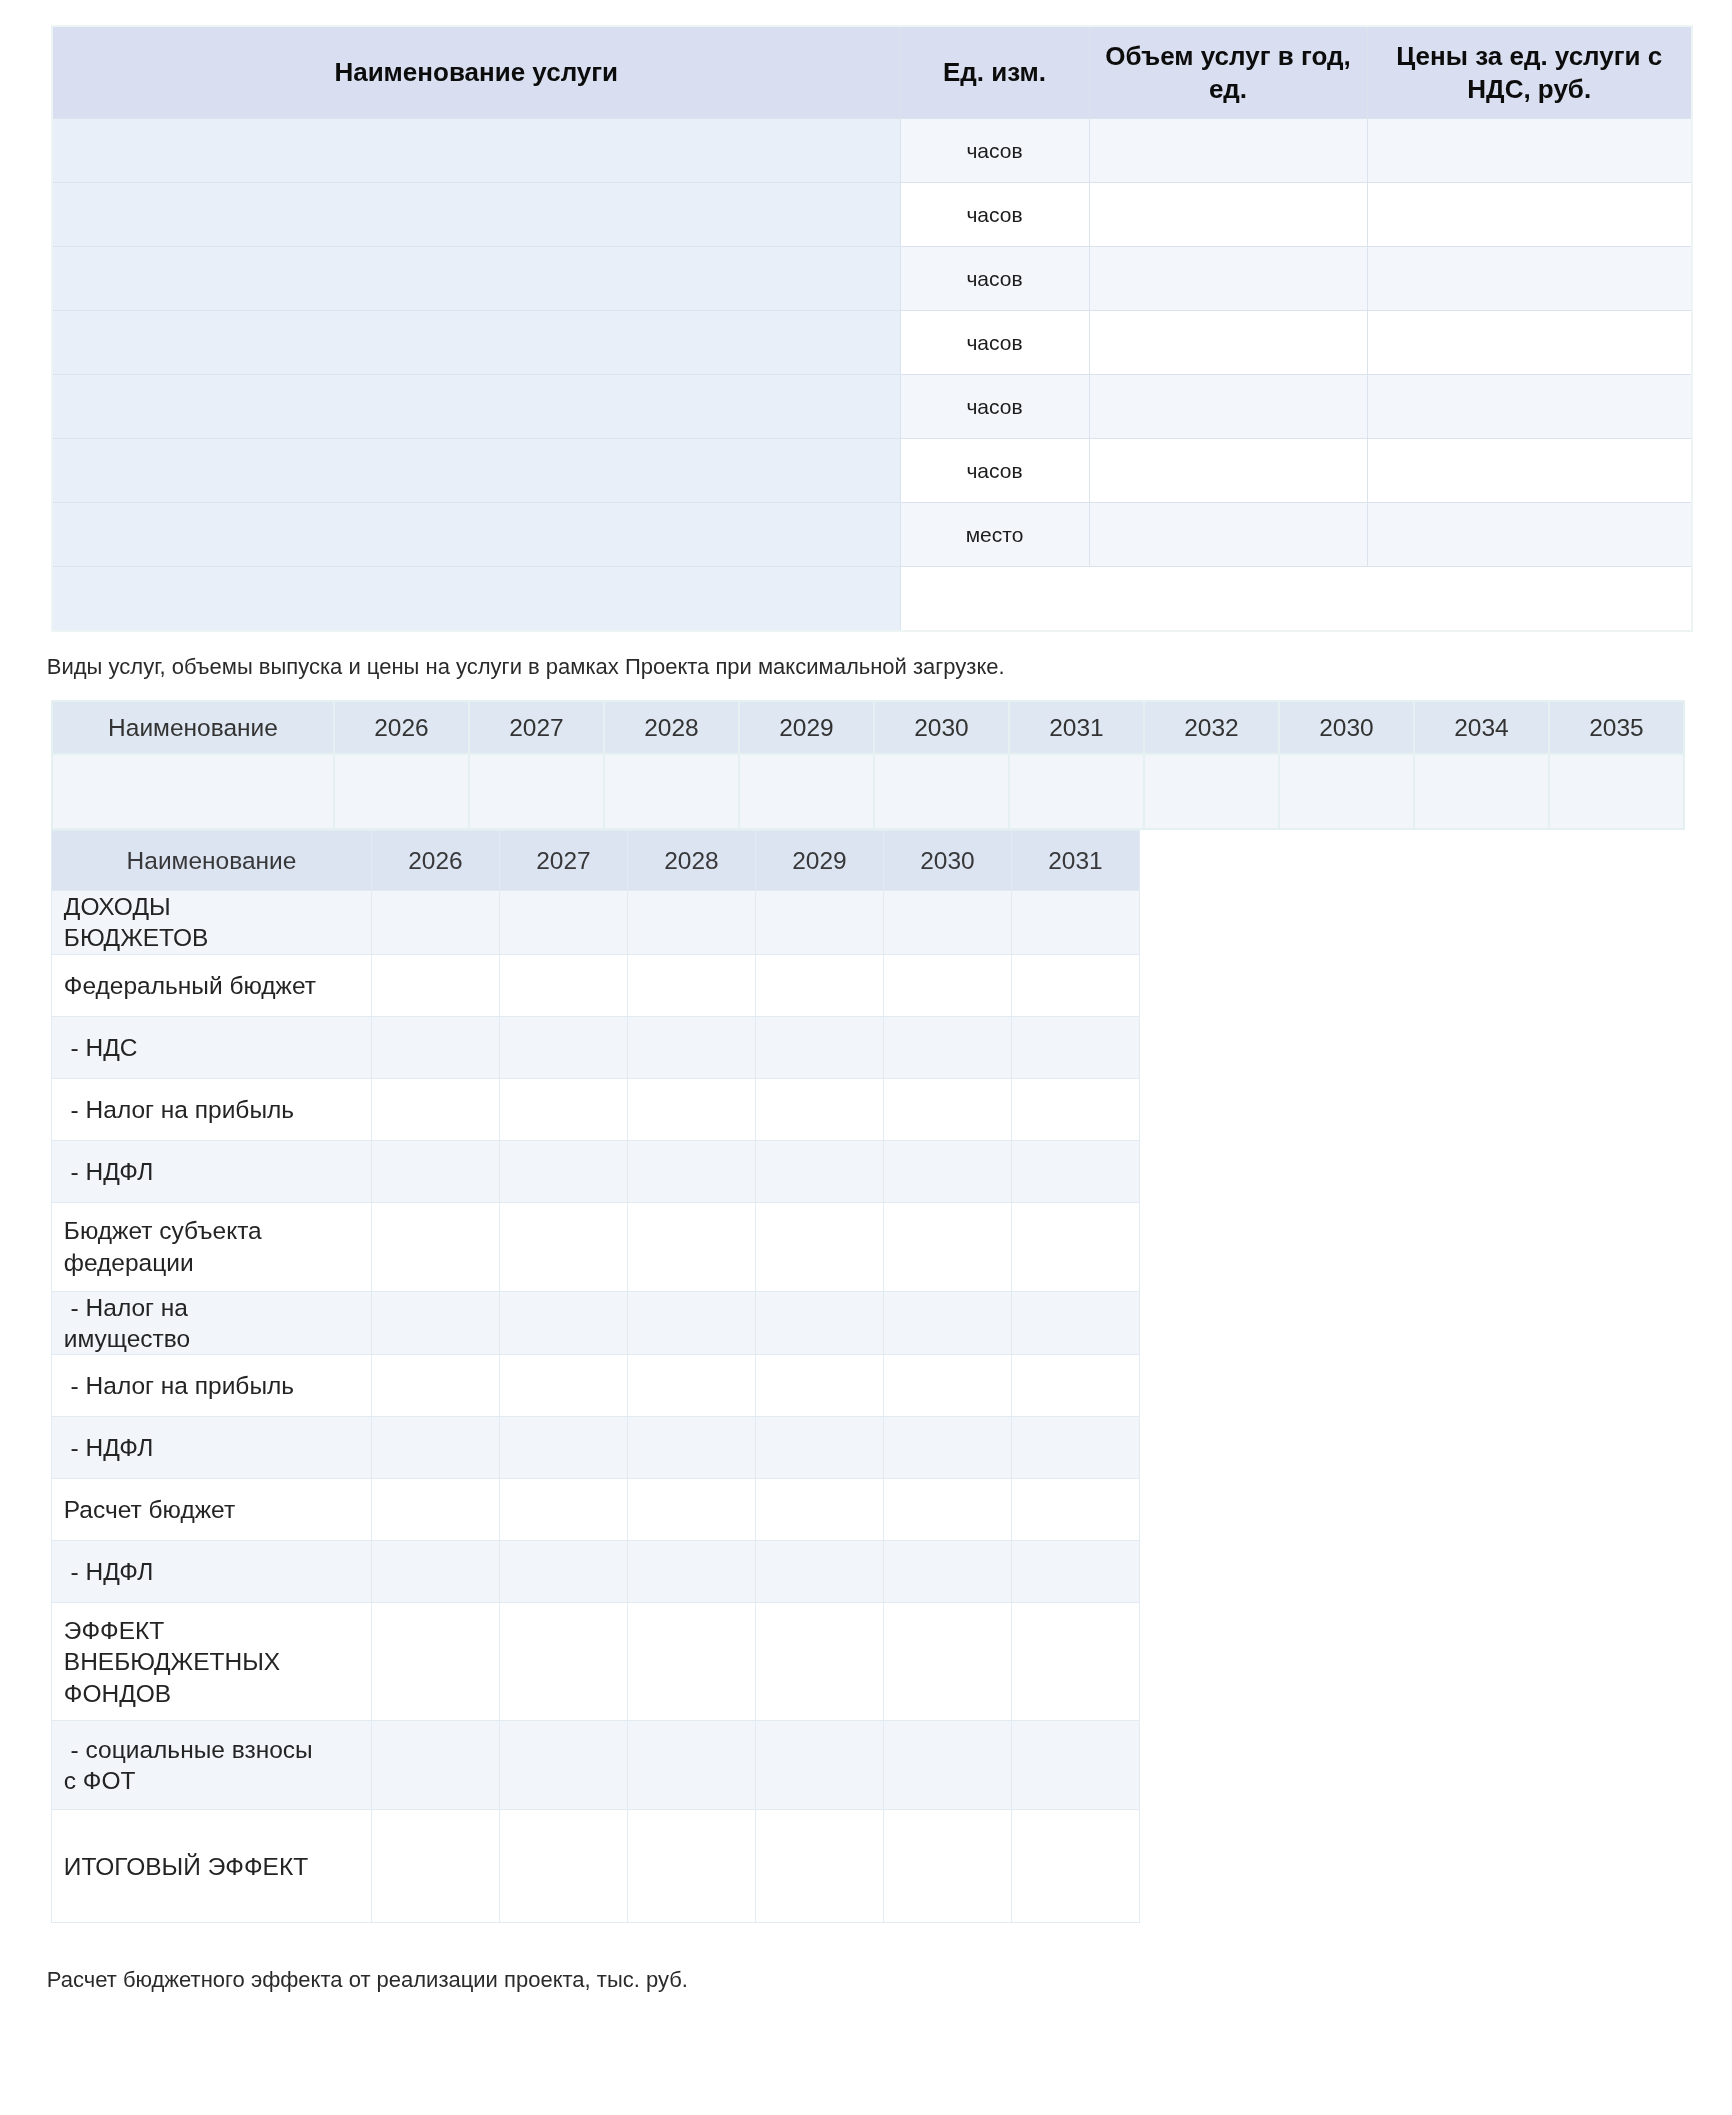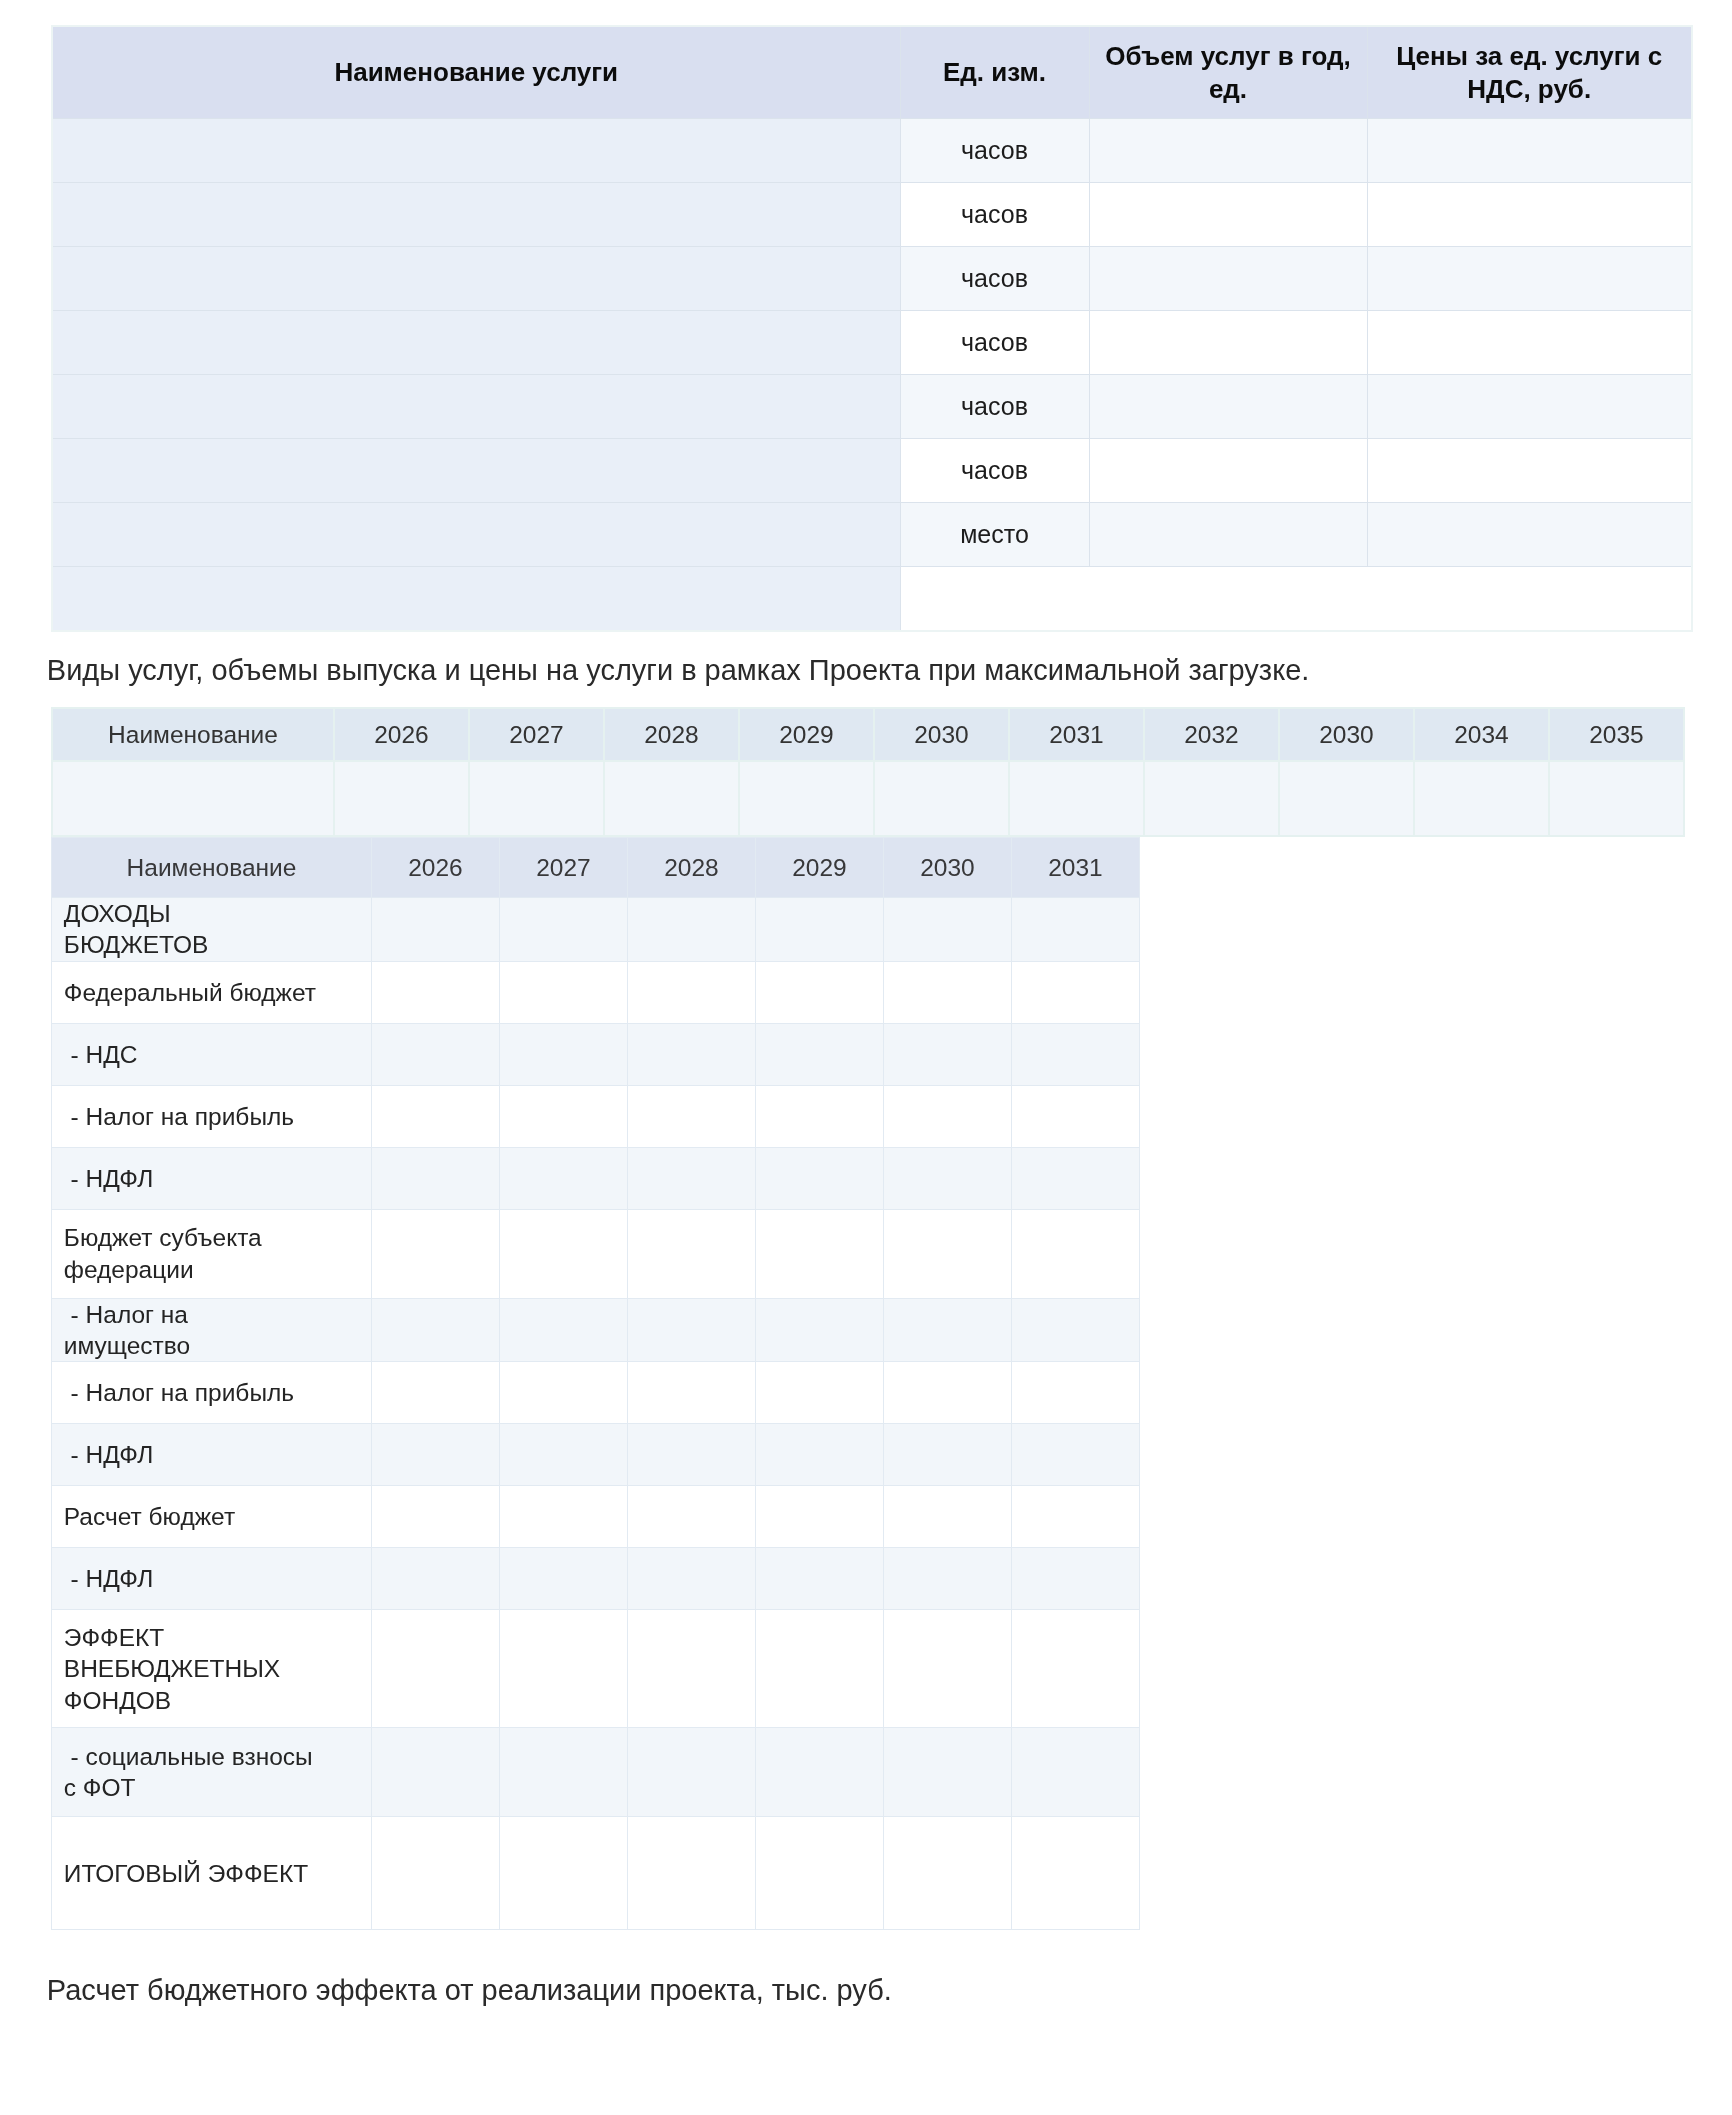--- a/index.html
+++ b/index.html
@@ -13,30 +13,30 @@
   table{border-collapse:collapse;table-layout:fixed;}
   th,td{overflow:hidden;}
 
   
   .t1{width:1639px;border:2.5px solid #ecf4f4;}
   .t1 th,.t1 td{border:1.7px solid #dbe3ec;}
   .t1 thead th{
     background:#d9dff0;height:91px;vertical-align:middle;text-align:center;
     font-weight:bold;font-size:26px;line-height:1.25;color:#0c0c0c;padding:0 15px;
   }
-  .t1 td{height:61px;font-size:25px;color:#1c1c1c;vertical-align:middle;}
+  .t1 td{height:61px;font-size:21px;color:#1c1c1c;vertical-align:middle;}
   .t1 td.nm{background:#e9eff8;}
   .t1 td.un{text-align:center;}
   .t1 tbody tr:nth-child(odd) td.dt{background:#f3f7fb;}
   .t1 tbody tr:nth-child(even) td.dt{background:#ffffff;}
   .t1 td.mg{background:#ffffff;}
 
   
   .caption{
-    font-size:29px;color:#2a2a2a;font-weight:normal;
+    font-size:22px;color:#2a2a2a;font-weight:normal;
     margin:22px 0 20px -4.2px;
   }
   .caption.c2{margin:25px 0 51px -4.2px;}
   .caption.c3{margin:44px 0 0 -4.2px;}
 
   
   .t2{width:1631px;border:2.5px solid #e5f1f0;}
   .t2 th,.t2 td{border:2.5px solid #e5f1f0;}
   .t2 th{
     background:#dfe8f2;height:49px;vertical-align:middle;text-align:center;

